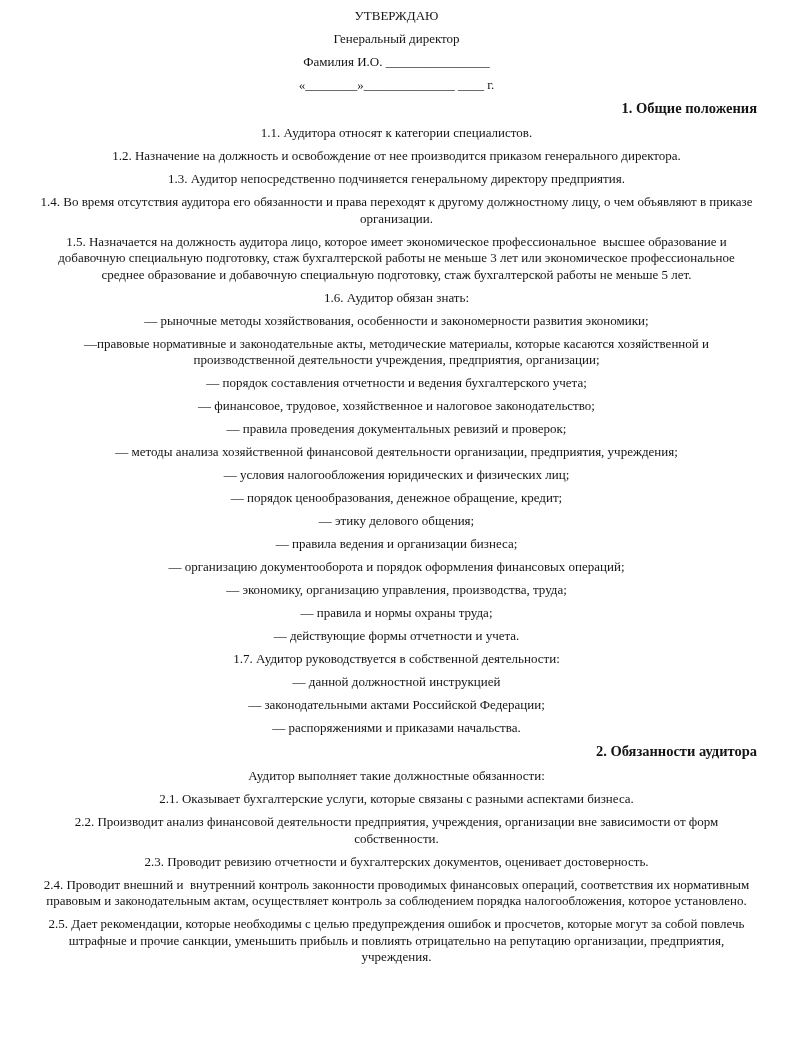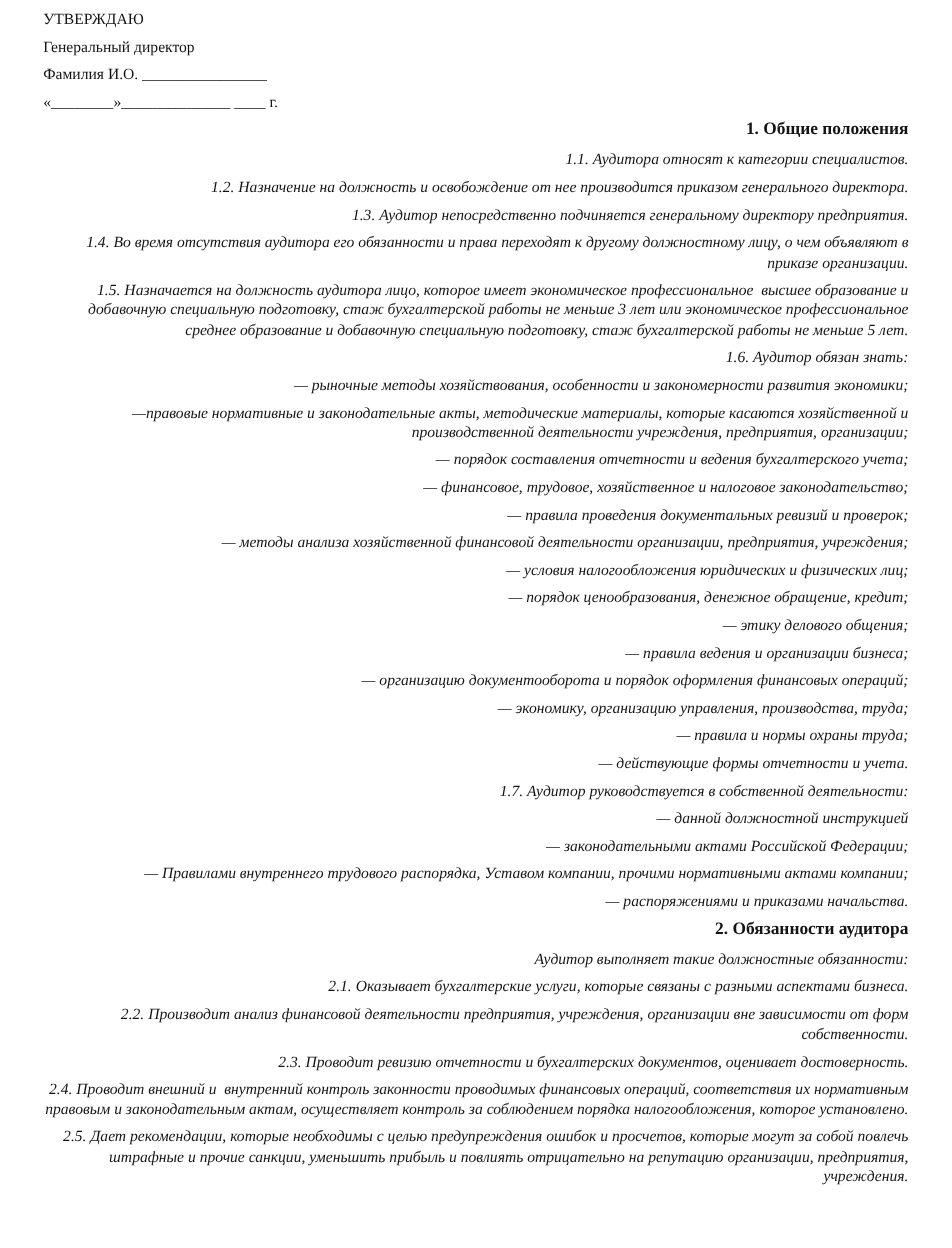--- a/index.html
+++ b/index.html
@@ -13,39 +13,38 @@
     height: 1040px;
     box-sizing: border-box;
     padding: 4px 36px 0 36px;
     overflow: hidden;
     background: #ffffff;
     color: #141414;
     font-family: "Liberation Serif", "DejaVu Serif", serif;
     font-size: 13px;
   }
   .approval {
-    text-align: left;
+    text-align: center;
   }
   .approval .appr-line {
     line-height: 23px;
     white-space: pre;
   }
   .sec-title {
     text-align: right;
     font-weight: bold;
     font-size: 14.5px;
     line-height: 17px;
     margin: 4px 0 8px 0;
   }
   p.para {
     margin: 0 0 6.5px 0;
     line-height: 16.5px;
     white-space: pre-wrap;
-    text-align: right;
-    font-style: italic;
+    text-align: center;
   }
 </style>
 </head>
 <body>
 
 <div class="page">
 
   <div class="approval">
     <div class="appr-line">УТВЕРЖДАЮ</div>
     <div class="appr-line">Генеральный директор</div>
@@ -71,21 +70,20 @@
   <p class="para">— порядок ценообразования, денежное обращение, кредит;</p>
   <p class="para">— этику делового общения;</p>
   <p class="para">— правила ведения и организации бизнеса;</p>
   <p class="para">— организацию документооборота и порядок оформления финансовых операций;</p>
   <p class="para">— экономику, организацию управления, производства, труда;</p>
   <p class="para">— правила и нормы охраны труда;</p>
   <p class="para">— действующие формы отчетности и учета.</p>
   <p class="para">1.7. Аудитор руководствуется в собственной деятельности:</p>
   <p class="para">— данной должностной инструкцией</p>
   <p class="para">— законодательными актами Российской Федерации;</p>
-  <p class="para">— Правилами внутреннего трудового распорядка, Уставом компании, прочими нормативными актами компании;</p>
   <p class="para">— распоряжениями и приказами начальства.</p>
 
   <div class="sec-title">2. Обязанности аудитора</div>
 
   <p class="para">Аудитор выполняет такие должностные обязанности:</p>
   <p class="para">2.1. Оказывает бухгалтерские услуги, которые связаны с разными аспектами бизнеса.</p>
   <p class="para">2.2. Производит анализ финансовой деятельности предприятия, учреждения, организации вне зависимости от форм собственности.</p>
   <p class="para">2.3. Проводит ревизию отчетности и бухгалтерских документов, оценивает достоверность.</p>
   <p class="para">2.4. Проводит внешний и  внутренний контроль законности проводимых финансовых операций, соответствия их нормативным правовым и законодательным актам, осуществляет контроль за соблюдением порядка налогообложения, которое установлено.</p>
   <p class="para">2.5. Дает рекомендации, которые необходимы с целью предупреждения ошибок и просчетов, которые могут за собой повлечь штрафные и прочие санкции, уменьшить прибыль и повлиять отрицательно на репутацию организации, предприятия, учреждения.</p>

